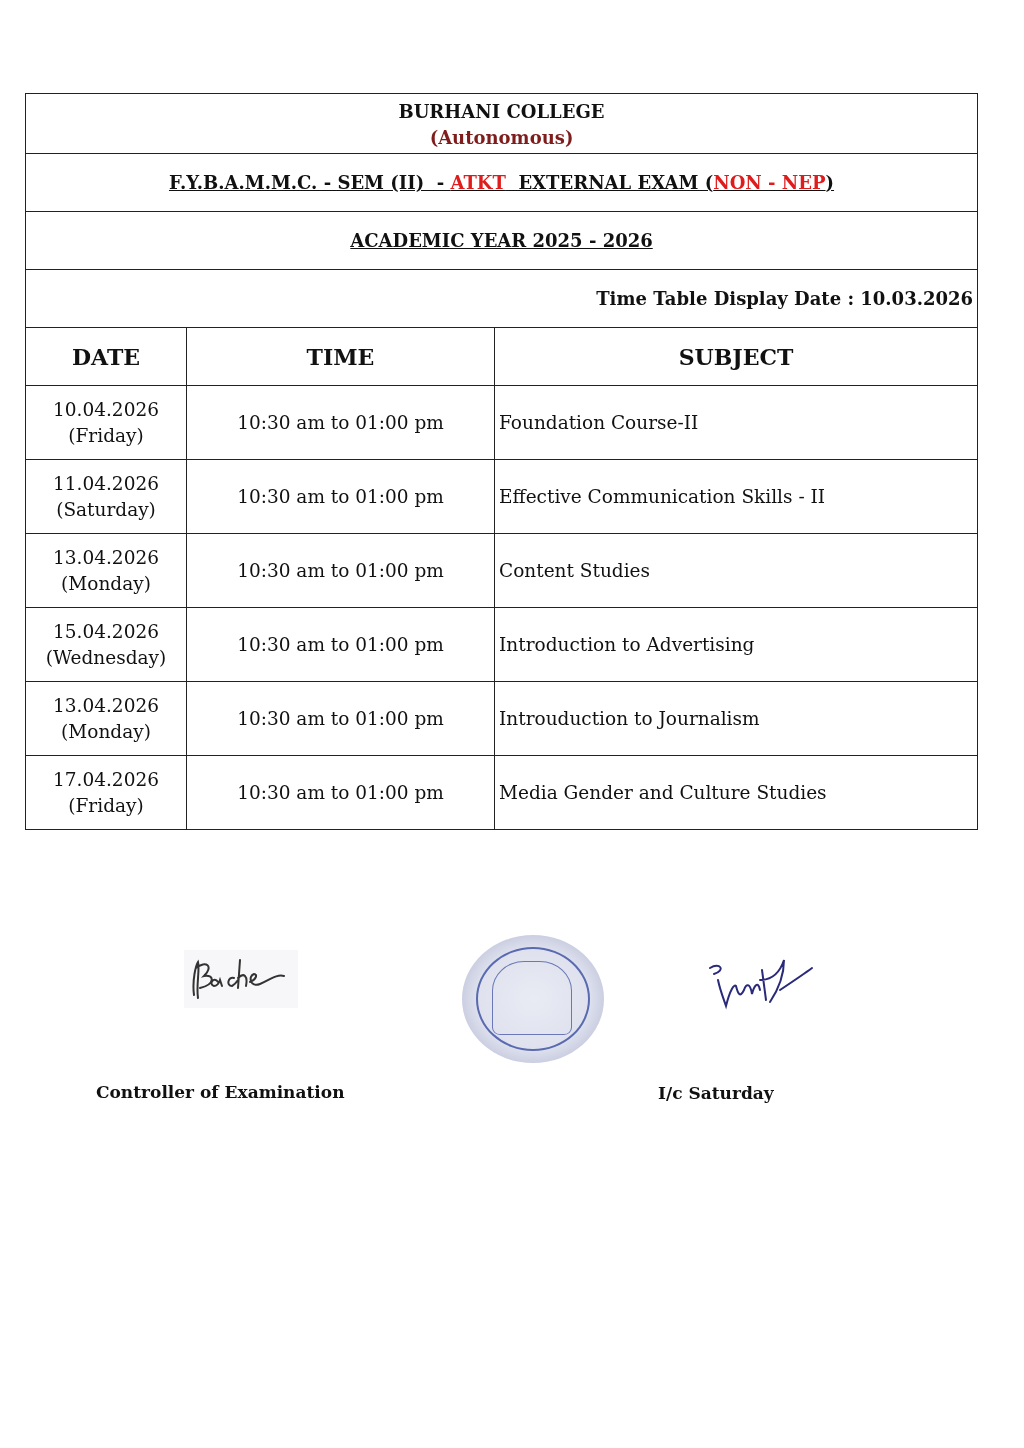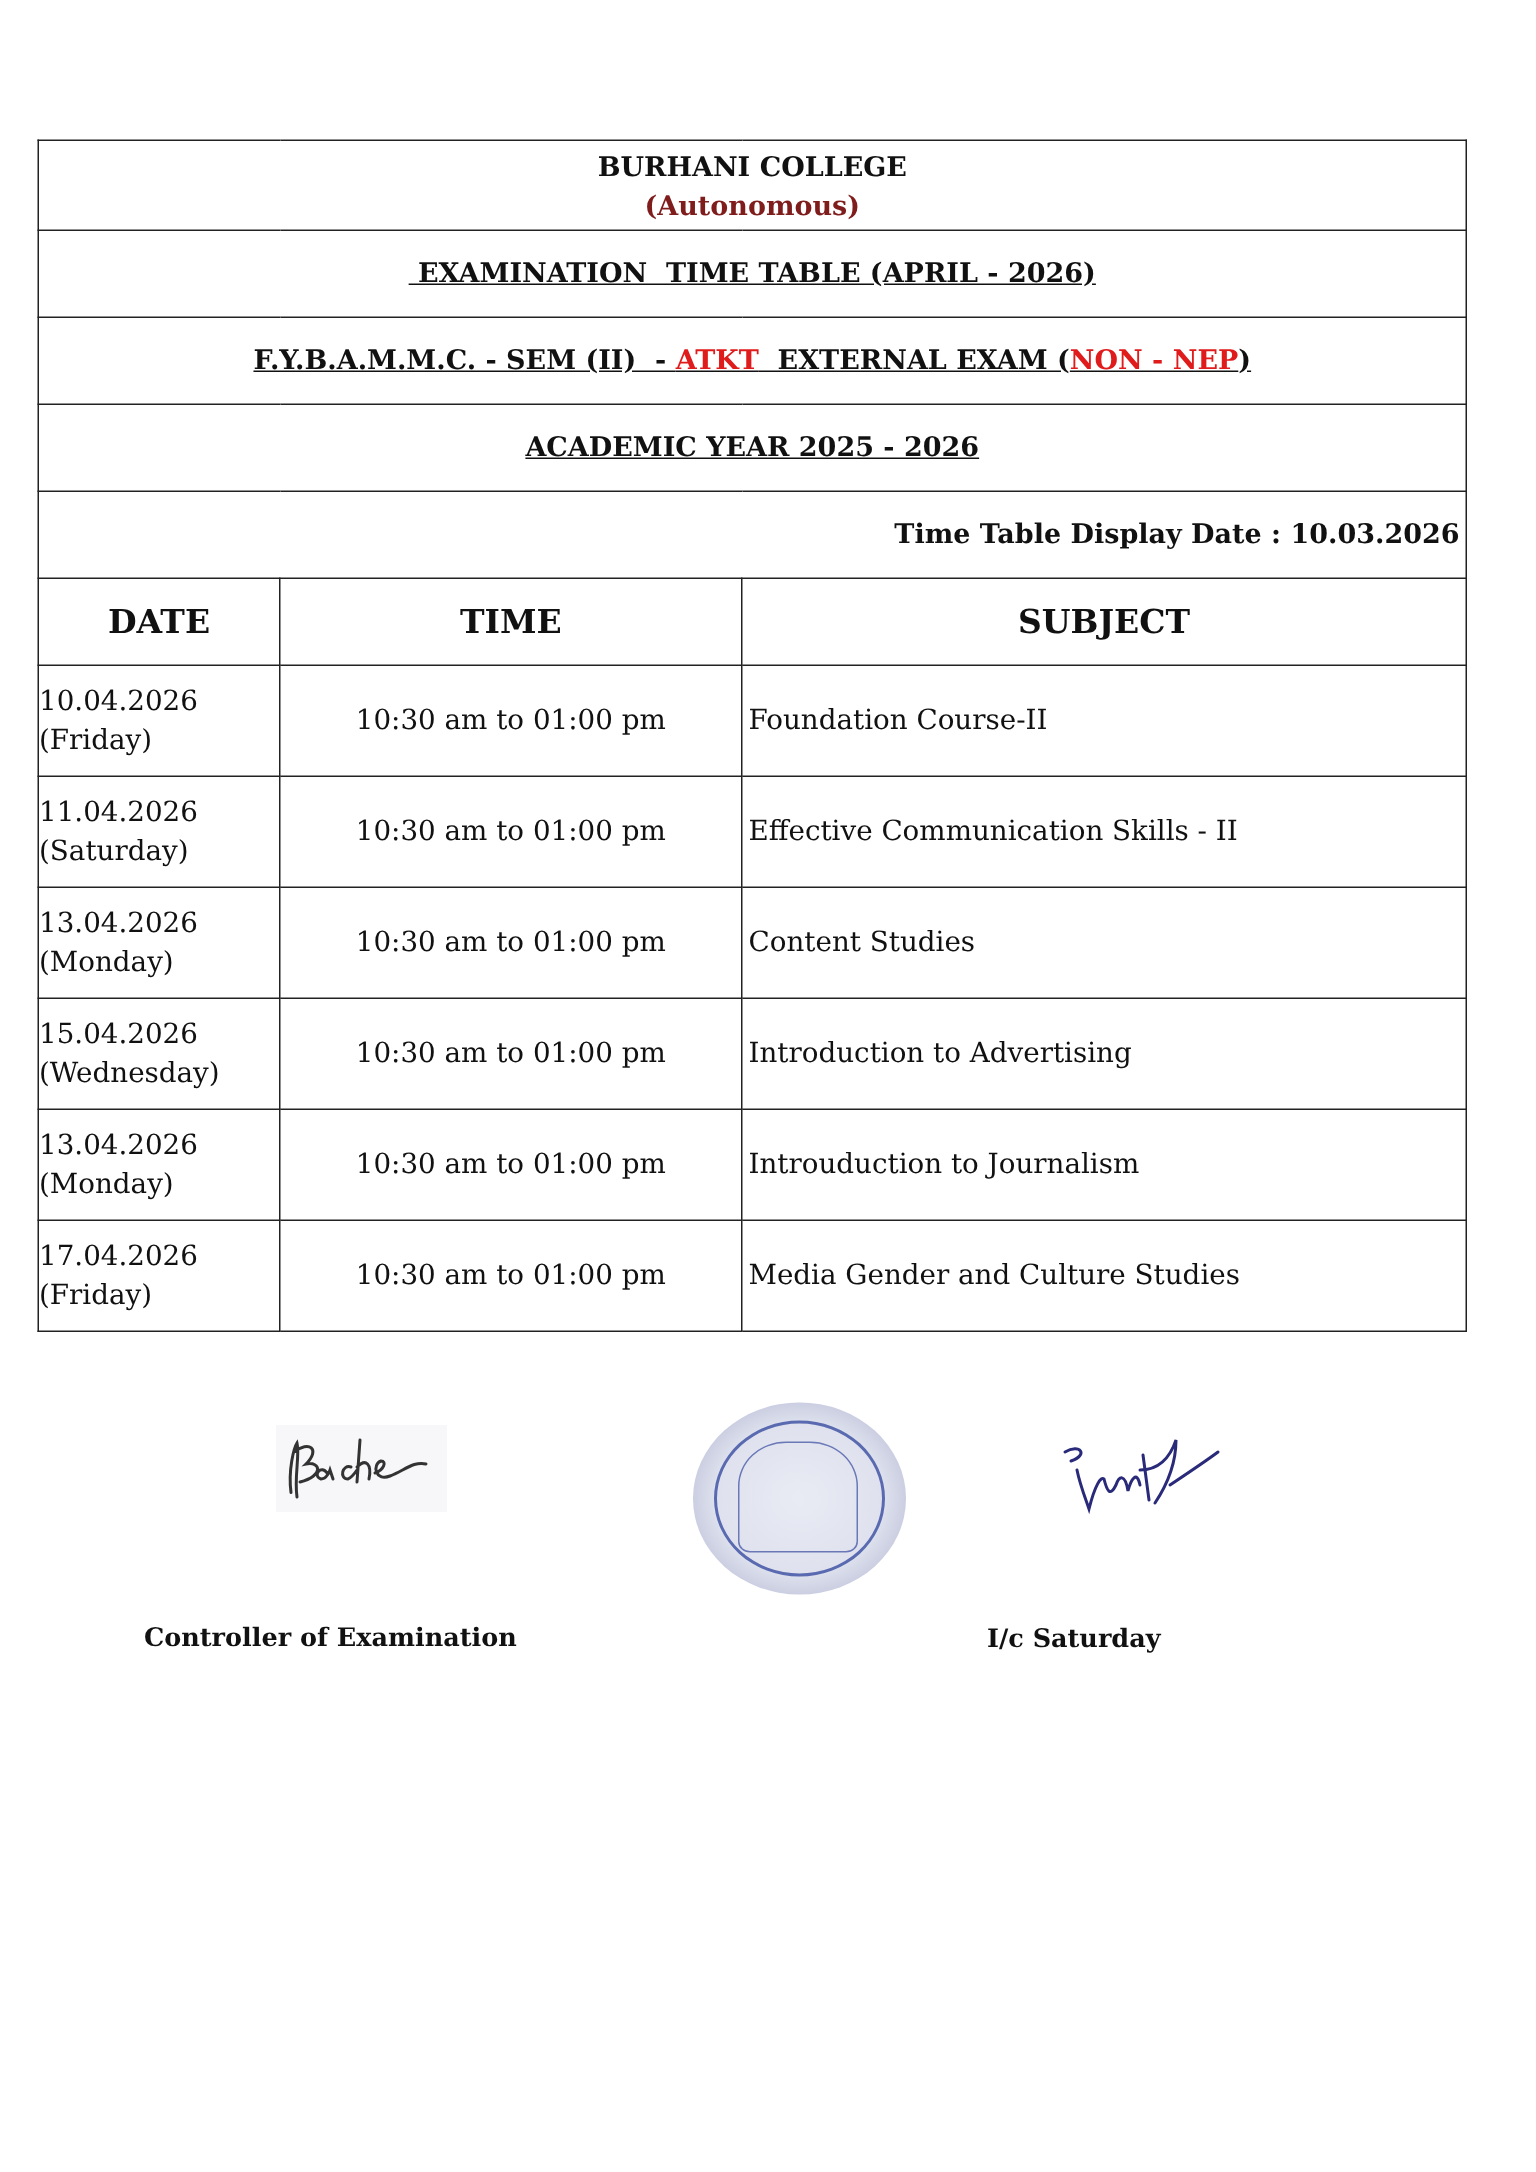--- a/index.html
+++ b/index.html
@@ -10,21 +10,21 @@
   .hdr-row td { text-align: center; font-weight: bold; font-size: 18px; }
   .r1 td { height: 57px; }
   .r1 .college { line-height: 26px; padding-top: 2px; }
   .red-dark { color: #7f1d1d; }
   .red { color: #e01b1b; text-align: center; }
   .r2 td, .r3 td, .r4 td, .r5 td { height: 57px; }
   .u { text-decoration: underline; }
   .r5 td { text-align: right; padding-right: 4px; }
   .colhdr th { height: 57px; font-size: 22px; font-weight: bold; text-align: center; }
   .data td { height: 73px; font-size: 18.5px; font-weight: normal; }
-  .data .c-date { line-height: 26px; }
+  .data .c-date { text-align: center; line-height: 26px; }
   .data .c-time { text-align: center; }
   .data .c-subj { text-align: left; padding-left: 4px; }
   .sigs { position: absolute; top: 930px; left: 0; width: 1024px; height: 200px; }
   .sig1 { position: absolute; left: 184px; top: 20px; width: 114px; height: 58px; background: #f7f7f9; }
   .seal { position: absolute; left: 462px; top: 5px; width: 142px; height: 128px; border-radius: 50%;
           background: radial-gradient(ellipse at center, #e9ebf4 0%, #dfe2ee 55%, #c9cde0 72%, #eef0f6 90%, #ffffff 100%); }
   .seal-ring { position: absolute; left: 14px; top: 12px; width: 110px; height: 100px; border-radius: 50%; border: 2px solid #5a6ab0; }
   .seal-inner { position: absolute; left: 30px; top: 26px; width: 78px; height: 72px; border-radius: 40% 40% 10% 10%; border: 1.5px solid #6a78b8; }
   .sig2 { position: absolute; left: 700px; top: 20px; width: 115px; height: 70px; }
   .sig-label { position: absolute; font-weight: bold; font-size: 17px; }
@@ -40,23 +40,20 @@
       <col style="width:161px">
       <col style="width:308px">
       <col style="width:483px">
     </colgroup>
     <tbody>
         <tr class="hdr-row r1">
       <td colspan="3" class="college">
         <div>BURHANI COLLEGE</div>
         <div class="red-dark">(Autonomous)</div>
       </td>
-    </tr>
-    <tr class="hdr-row r2">
-      <td colspan="3"><span class="u" style="white-space:pre"> EXAMINATION  TIME TABLE (APRIL - 2026)</span></td>
     </tr>
     <tr class="hdr-row r3">
       <td colspan="3">
         <span class="u" style="white-space:pre"><span>F.Y.B.A.M.M.C. - SEM (II)  - </span><span class="red">ATKT</span><span>  EXTERNAL EXAM (</span><span class="red">NON - NEP</span><span>)</span></span>
       </td>
     </tr>
     <tr class="hdr-row r4">
       <td colspan="3"><span class="u">ACADEMIC YEAR 2025 - 2026</span></td>
     </tr>
     <tr class="hdr-row r5">

